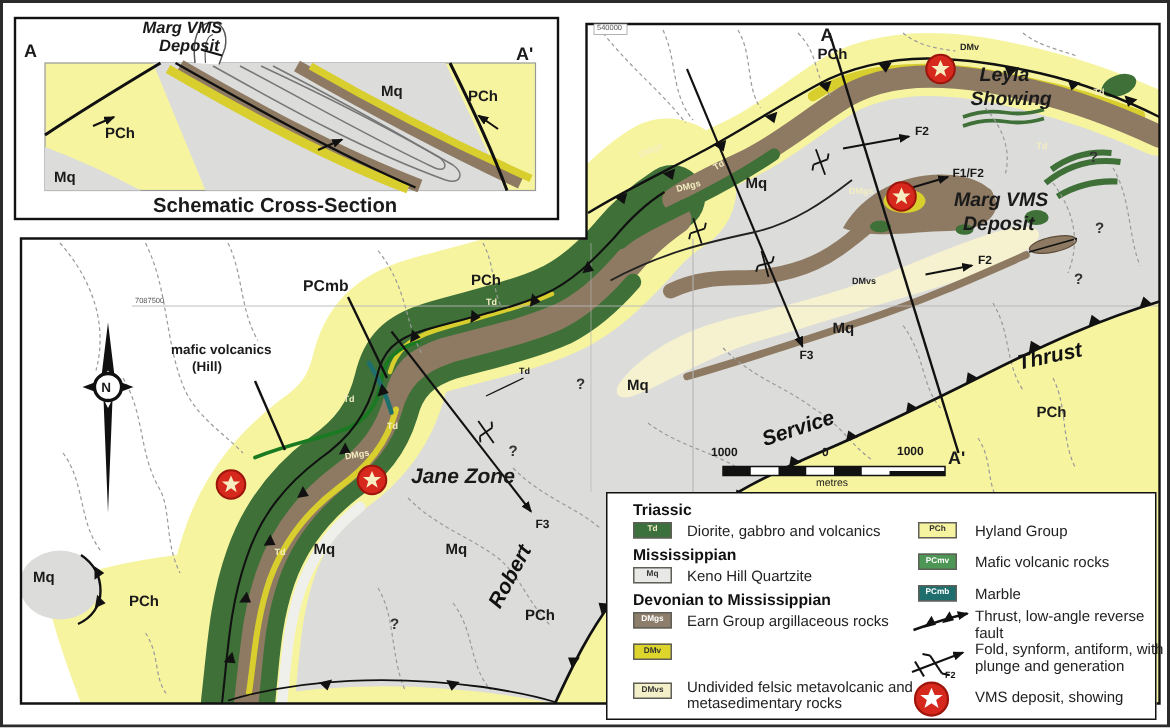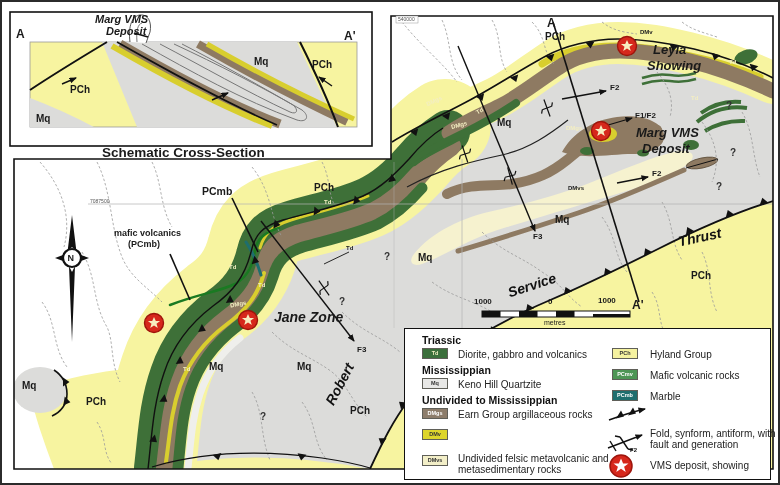--- a/index.html
+++ b/index.html
@@ -9,21 +9,21 @@
   #mapsvg{position:absolute;left:0;top:0;}
   .L{position:absolute;white-space:nowrap;color:#1a1a1a;}
   .unit{font-weight:bold;font-size:10px;line-height:1;}
   .unit-sm{font-weight:bold;font-size:6px;line-height:1;color:#222;}
   .unit-sm.lt{color:#f3eec2;}
   .dep{font-weight:bold;font-style:italic;font-size:13px;line-height:1;}
   .dep2{font-weight:bold;font-style:italic;font-size:11px;line-height:1;}
   .fold-lbl{font-weight:bold;font-size:8px;line-height:1;}
   .q{font-weight:bold;font-size:10px;line-height:1;color:#333;}
   .sec{font-weight:bold;font-size:12px;line-height:1;}
-  .cap{font-weight:bold;font-size:13.5px;line-height:1;margin-top:16px;}
+  .cap{font-weight:bold;font-size:13.5px;line-height:1;}
   .grid{font-size:5px;line-height:1;color:#555;}
   .fault-name{font-weight:bold;font-style:italic;font-size:14px;line-height:1;color:#111;}
   .scale-num{font-weight:bold;font-size:8px;line-height:1;}
   .scale-unit{font-size:7px;line-height:1;}
   .rot{transform-origin:center center;}
   
   #legend{position:absolute;left:402px;top:326px;width:367px;height:152px;
           background:#fff;border:1.5px solid #111;box-sizing:border-box;}
   .lg-hdr{position:absolute;font-weight:bold;font-size:10.5px;line-height:1.1;color:#111;white-space:nowrap;}
   .lg-item{position:absolute;font-size:10px;line-height:1.12;color:#222;}
@@ -338,21 +338,21 @@
 <span class="L fault-name rot" style="left:315px;top:375px;transform:rotate(-62deg)">Robert</span>
 
 <span class="L scale-num" style="left:472px;top:296px">1000</span>
 <span class="L scale-num" style="left:546px;top:296px">0</span>
 <span class="L scale-num" style="left:596px;top:295px">1000</span>
 <span class="L scale-unit" style="left:542px;top:317px">metres</span>
 
 <span class="L grid" style="left:88px;top:197px">7087500</span>
 <span class="L unit" style="left:200px;top:184px;font-size:10.5px">PCmb</span>
 <span class="L unit" style="left:112px;top:227px;font-size:9px">mafic volcanics</span>
-<span class="L unit" style="left:126px;top:238px;font-size:9px">(PCmb)</span>
+<span class="L unit" style="left:126px;top:238px;font-size:9px">(Hill)</span>
 <span class="L unit" style="left:312px;top:181px">PCh</span>
 <span class="L unit-sm lt" style="left:322px;top:197px">Td</span>
 <span class="L unit-sm" style="left:344px;top:243px">Td</span>
 <span class="L unit-sm lt" style="left:227px;top:262px">Td</span>
 <span class="L unit-sm lt" style="left:256px;top:280px">Td</span>
 <span class="L unit-sm lt" style="left:181px;top:364px">Td</span>
 <span class="L unit-sm lt rot" style="left:228px;top:299px;transform:rotate(-10deg)">DMgs</span>
 <span class="L dep" style="left:272px;top:308px;font-size:14px">Jane Zone</span>
 <span class="L fold-lbl" style="left:355px;top:344px">F3</span>
 <span class="L unit" style="left:207px;top:360px">Mq</span>
@@ -366,21 +366,21 @@
 
 <div id="legend">
   <div class="lg-hdr" style="left:17px;top:6px">Triassic</div>
   <div class="sw" style="left:17px;top:19px;background:#3c703c;color:#f3eec2">Td</div>
   <div class="lg-item" style="left:53px;top:20px">Diorite, gabbro and volcanics</div>
 
   <div class="lg-hdr" style="left:17px;top:36px">Mississippian</div>
   <div class="sw" style="left:17px;top:49px;background:#e8e8e6;color:#333">Mq</div>
   <div class="lg-item" style="left:53px;top:50px">Keno Hill Quartzite</div>
 
-  <div class="lg-hdr" style="left:17px;top:66px">Undivided to Mississippian</div>
+  <div class="lg-hdr" style="left:17px;top:66px">Devonian to Mississippian</div>
   <div class="sw" style="left:17px;top:79px;background:#8d7d6b;color:#fff">DMgs</div>
   <div class="lg-item" style="left:53px;top:80px">Earn Group argillaceous rocks</div>
 
   <div class="sw" style="left:17px;top:100px;background:#ddd52b;color:#333">DMv</div>
 
   <div class="sw" style="left:17px;top:126px;background:#f3efc8;color:#333">DMvs</div>
   <div class="lg-item" style="left:53px;top:124px;width:165px">Undivided felsic metavolcanic and metasedimentary rocks</div>
 
   <div class="sw" style="left:207px;top:19px;background:#f5f2a0;color:#333">PCh</div>
   <div class="lg-item" style="left:245px;top:20px">Hyland Group</div>
@@ -389,29 +389,30 @@
   <div class="lg-item" style="left:245px;top:41px">Mafic volcanic rocks</div>
 
   <div class="sw" style="left:207px;top:61px;background:#1e6e6e;color:#fff">PCmb</div>
   <div class="lg-item" style="left:245px;top:62px">Marble</div>
 
   <svg class="lg-sym" style="left:201px;top:75px" width="42" height="22">
     <path d="M3,16 C14,12 26,8 39,5" fill="none" stroke="#111" stroke-width="1.6" marker-end="url(#arw)"></path>
     <path d="M10,14.5 l8,-2 l-3,-6 z" fill="#111"></path>
     <path d="M22,11.5 l8,-2 l-3,-6 z" fill="#111"></path>
   </svg>
+  <div class="lg-item" style="left:245px;top:77px;width:118px">Thrust, low-angle reverse fault</div>
 
   <svg class="lg-sym" style="left:199px;top:99px" width="46" height="26">
     <path d="M4,20 L38,7" fill="none" stroke="#111" stroke-width="1.4" marker-end="url(#arw)"></path>
     <line x1="16" y1="9" x2="24" y2="21" stroke="#111" stroke-width="1.4"></line>
     <path d="M16,9 l-5,-1 M24,21 l5,1" stroke="#111" stroke-width="1.4" fill="none"></path>
     <line x1="6" y1="13" x2="12" y2="23" stroke="#111" stroke-width="1.4"></line>
     <text x="26" y="24" font-size="6" font-weight="bold" fill="#111">F2</text>
   </svg>
-  <div class="lg-item" style="left:245px;top:99px;width:128px">Fold, synform, antiform, with fault and generation</div>
+  <div class="lg-item" style="left:245px;top:99px;width:128px">Fold, synform, antiform, with plunge and generation</div>
 
   <svg class="lg-sym" style="left:203px;top:124px" width="26" height="26">
     <circle cx="13" cy="13" r="11" fill="#d6281c" stroke="#9e150c" stroke-width="1.5"></circle>
     <path d="M13,5.5 L15.1,10.4 L20.5,10.4 L16.1,13.7 L17.7,19 L13,15.8 L8.3,19 L9.9,13.7 L5.5,10.4 L10.9,10.4 Z" fill="#fff"></path>
   </svg>
   <div class="lg-item" style="left:245px;top:131px">VMS deposit, showing</div>
 </div>
 
 </div>
 

